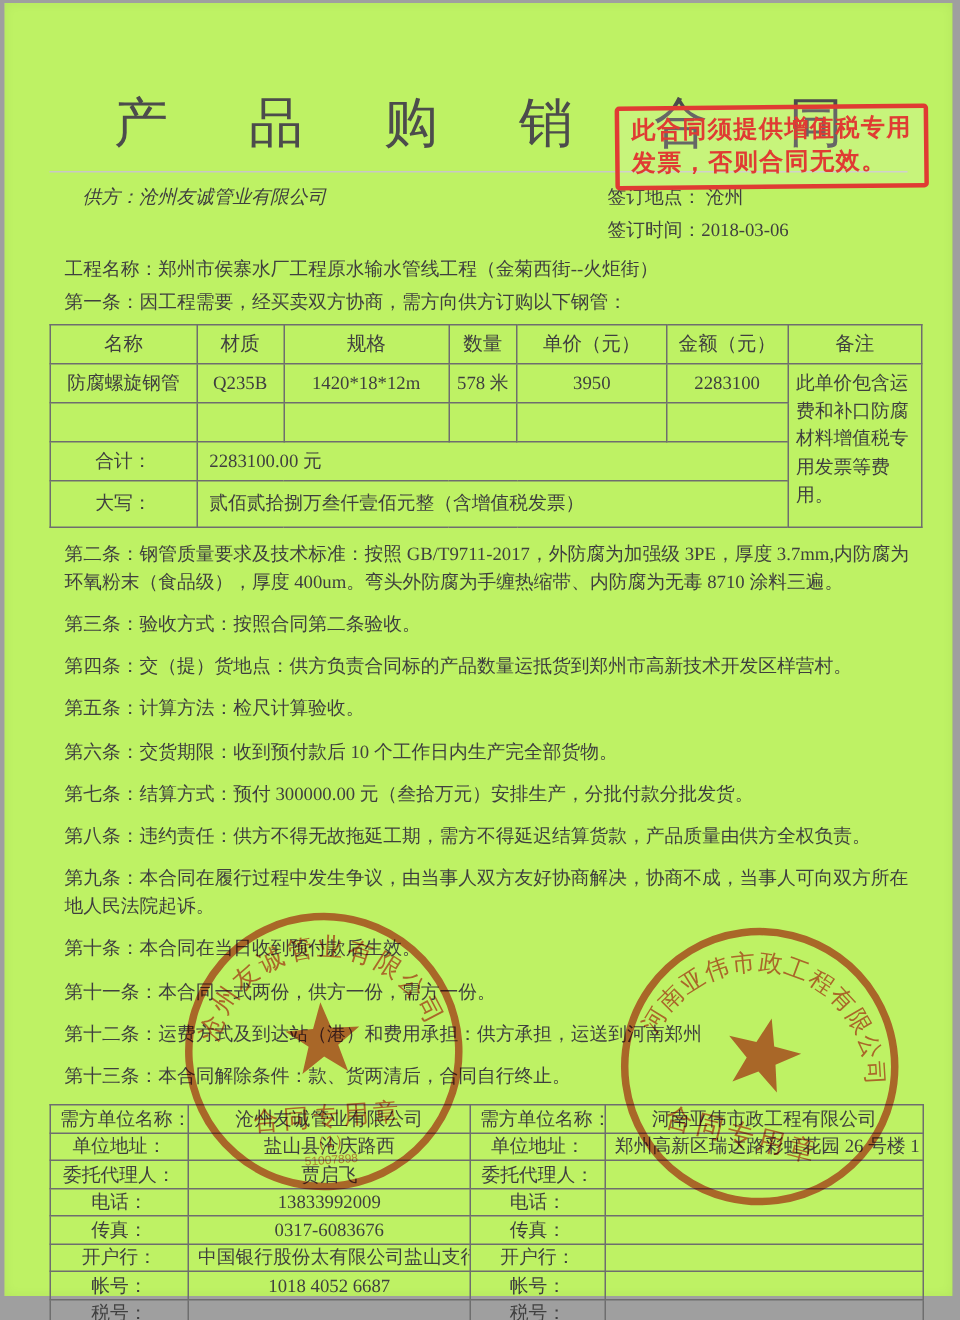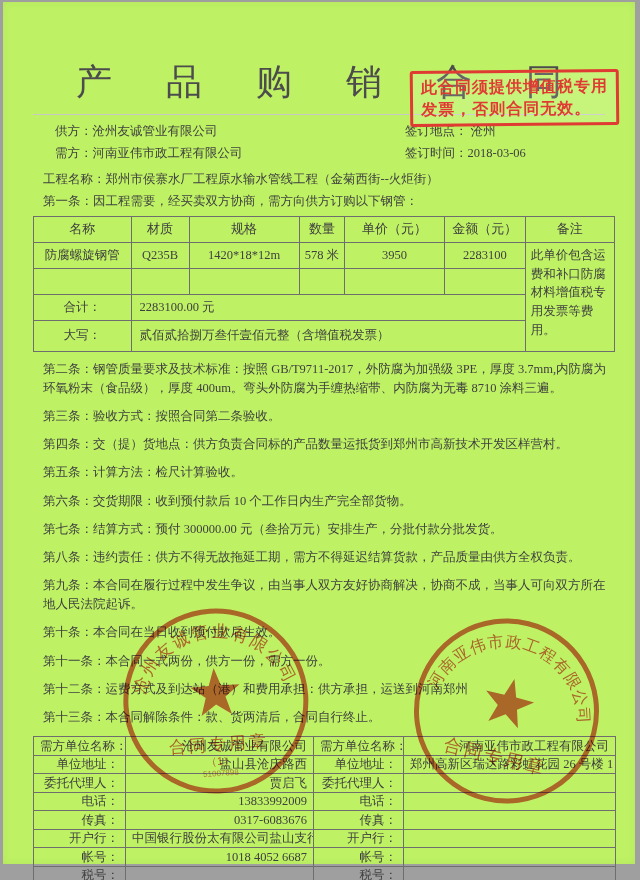--- a/index.html
+++ b/index.html
@@ -33,21 +33,21 @@
   .title{
     margin-top:56px;text-align:center;
     font-size:36px;color:#4c4c4c;letter-spacing:22px;
     font-family:"Liberation Sans","DejaVu Sans",sans-serif;
     padding-left:22px;white-space:nowrap;
   }
   .title-rule{height:1px;background:#c8c8c6;margin:7px 30px 0 30px;}
 
   
   .info-row{display:flex;justify-content:space-between;margin:6px 30px 0 52px;}
-  .info-left div{line-height:1.75;}
+  .info-left div{line-height:1.75;font-style:italic;}
   .info-right{width:200px;}
   .info-right div{line-height:1.75;}
 
   
   .line-project{margin:4px 28px 0 40px;line-height:1.6;}
   .line-clause1{margin:2px 28px 0 40px;line-height:1.6;}
 
   
   table{border-collapse:collapse;}
   .goods{margin:5px auto 0 30px;width:582px;table-layout:fixed;border-radius:22px;}
@@ -65,21 +65,21 @@
   .goods .tall{height:26px;}
 
   
   .clauses{margin:8px 24px 0 40px;}
   .clauses p{margin:0 0 9.5px 0;line-height:1.5;}
 
   
   .sig{margin:4px auto 0 30px;width:582px;table-layout:fixed;}
   .sig td{
     border:1px solid #6e6e6e;height:17.5px;
-    padding:0 6px;text-align:right;overflow:hidden;white-space:nowrap;
+    padding:0 6px;text-align:center;overflow:hidden;white-space:nowrap;
   }
 
   
   .seal{position:absolute;opacity:.82;mix-blend-mode:multiply;pointer-events:none;}
   .seal-supplier{left:116px;top:546px;transform:rotate(-4deg);}
   .seal-buyer{left:406px;top:556px;transform:rotate(14deg);}
 </style>
 </head>
 <body>
 
@@ -90,21 +90,20 @@
       <div>此合同须提供增值税专用</div>
       <div>发票，否则合同无效。</div>
     </div>
 
     <div class="title">产 品 购 销 合 同</div>
     <div class="title-rule"></div>
 
     <div class="info-row">
       <div class="info-left">
         <div>供方：沧州友诚管业有限公司</div>
-        <div>需方：河南亚伟市政工程有限公司</div>
       </div>
       <div class="info-right">
         <div>签订地点：  沧州</div>
         <div>签订时间：2018-03-06</div>
       </div>
     </div>
 
     <div class="line-project">工程名称：郑州市侯寨水厂工程原水输水管线工程（金菊西街--火炬街）</div>
     <div class="line-clause1">第一条：因工程需要，经买卖双方协商，需方向供方订购以下钢管：</div>
 

